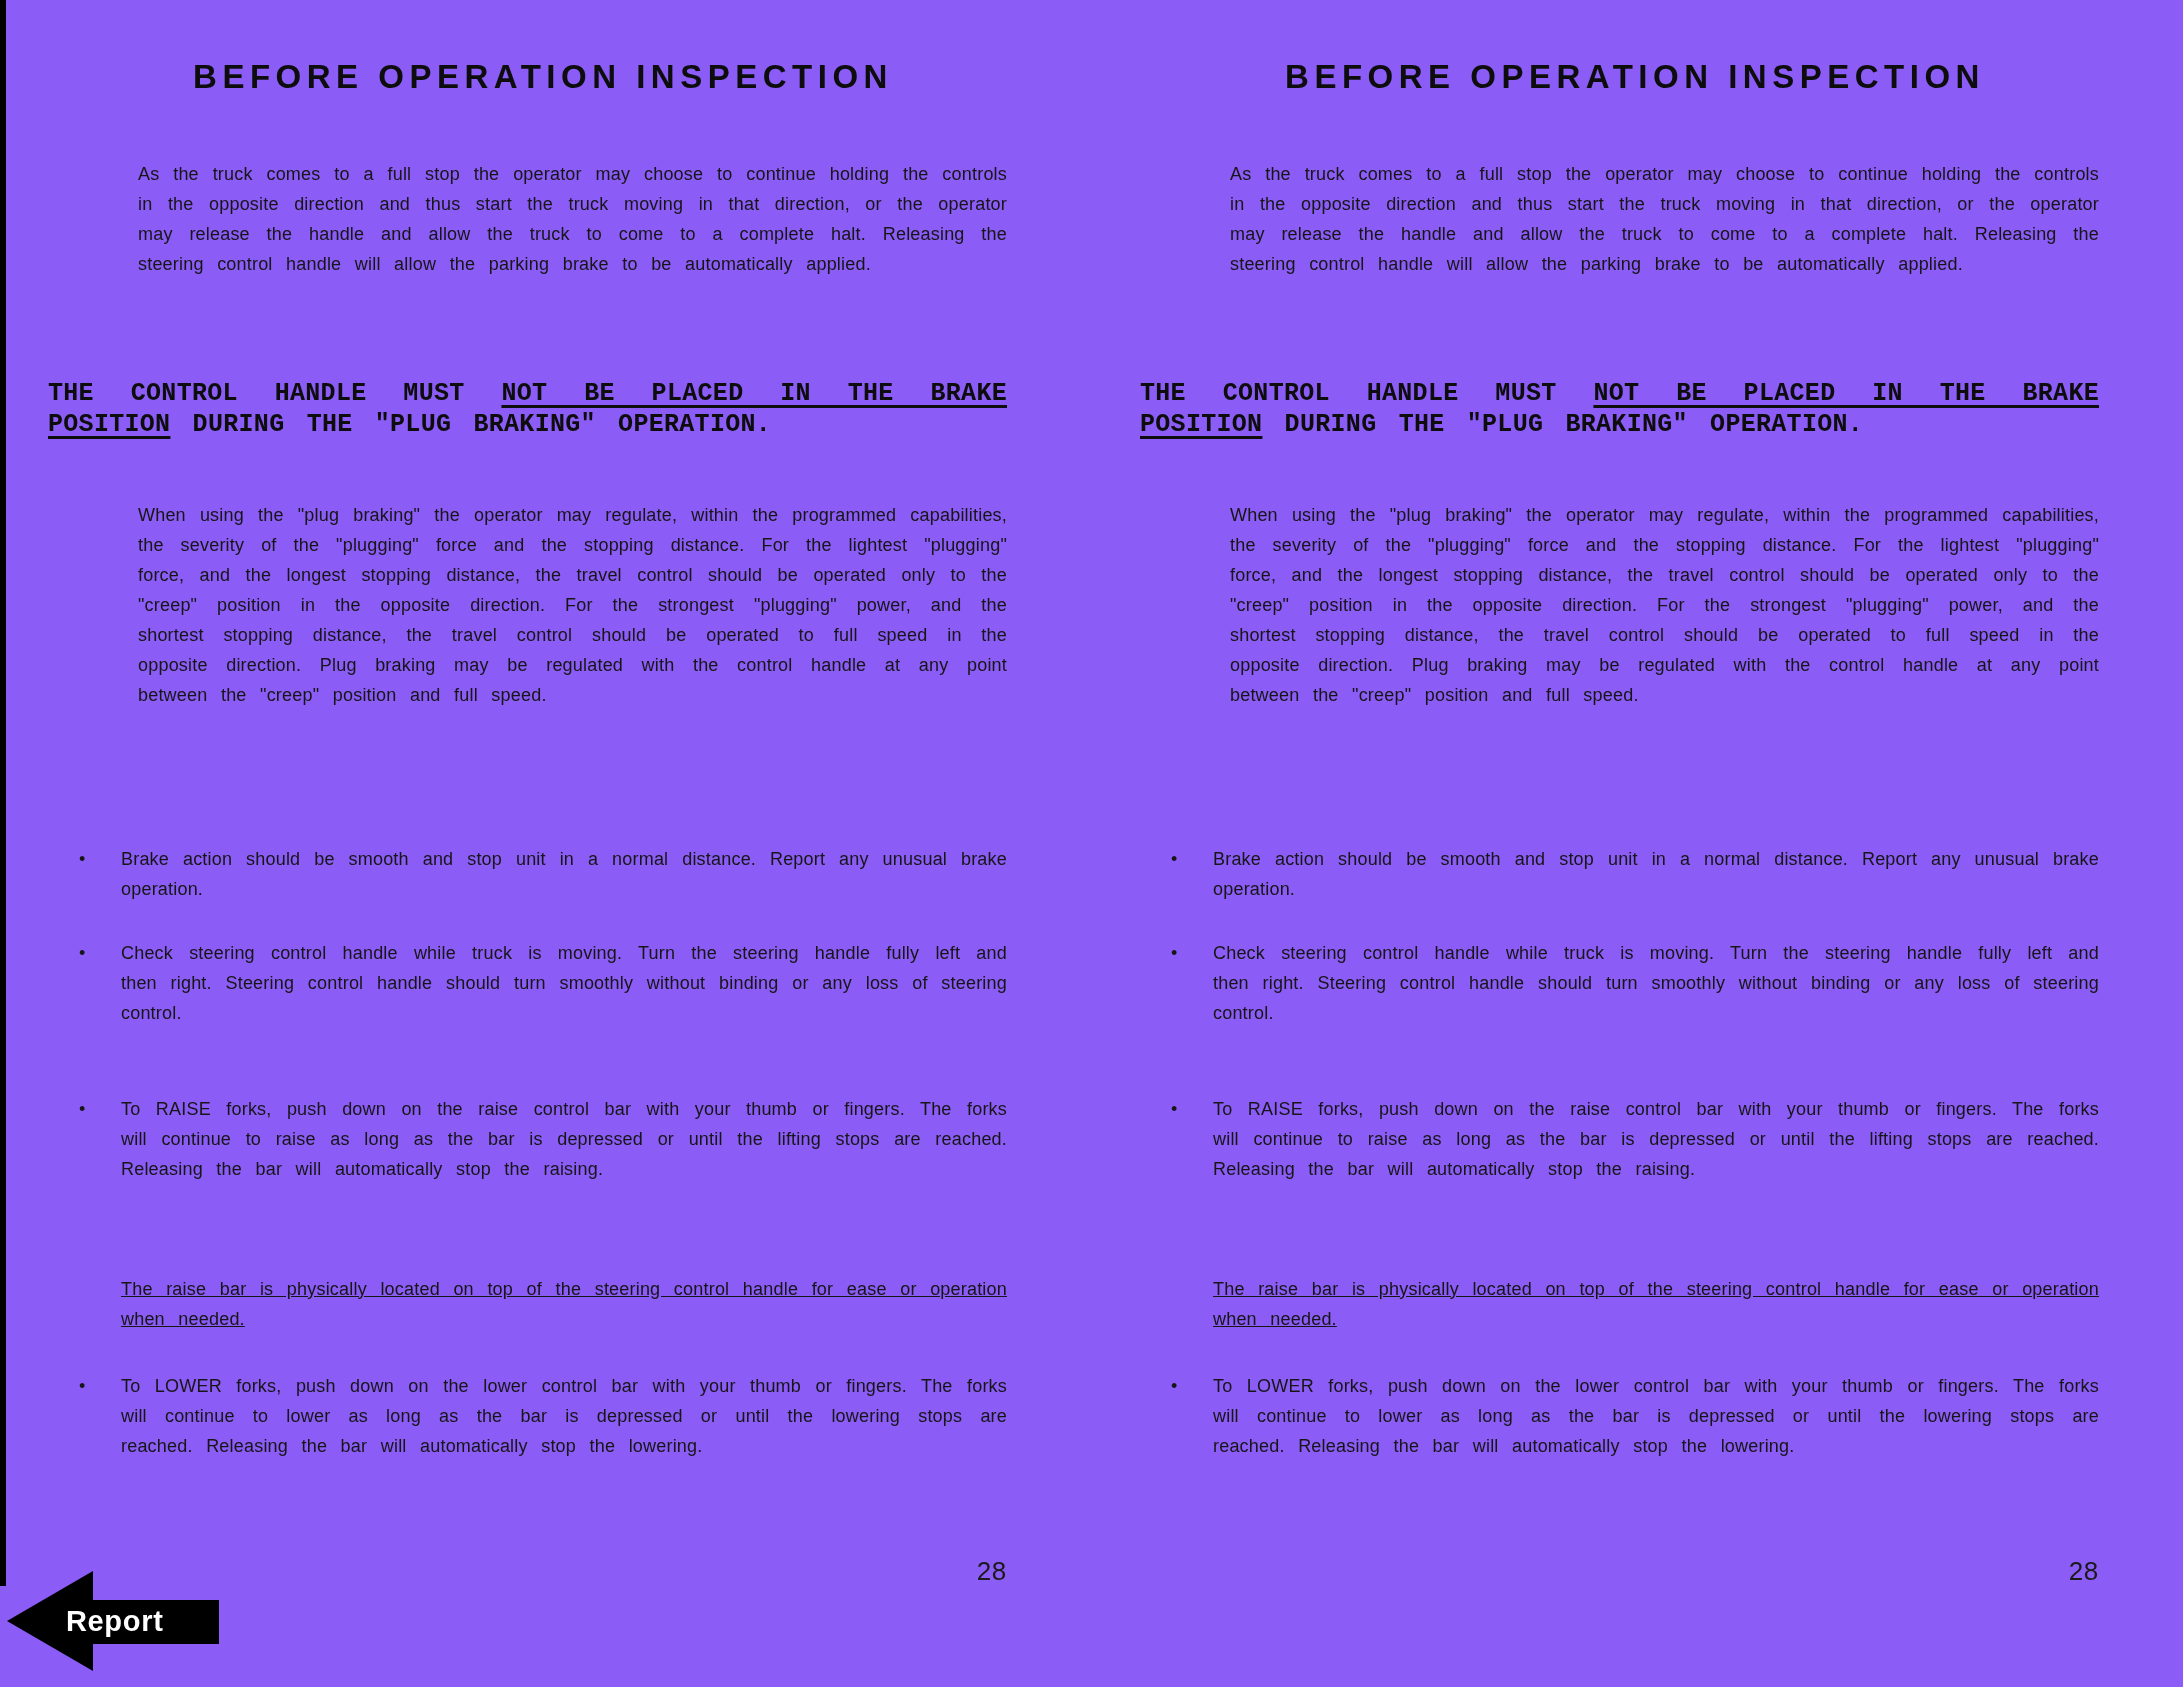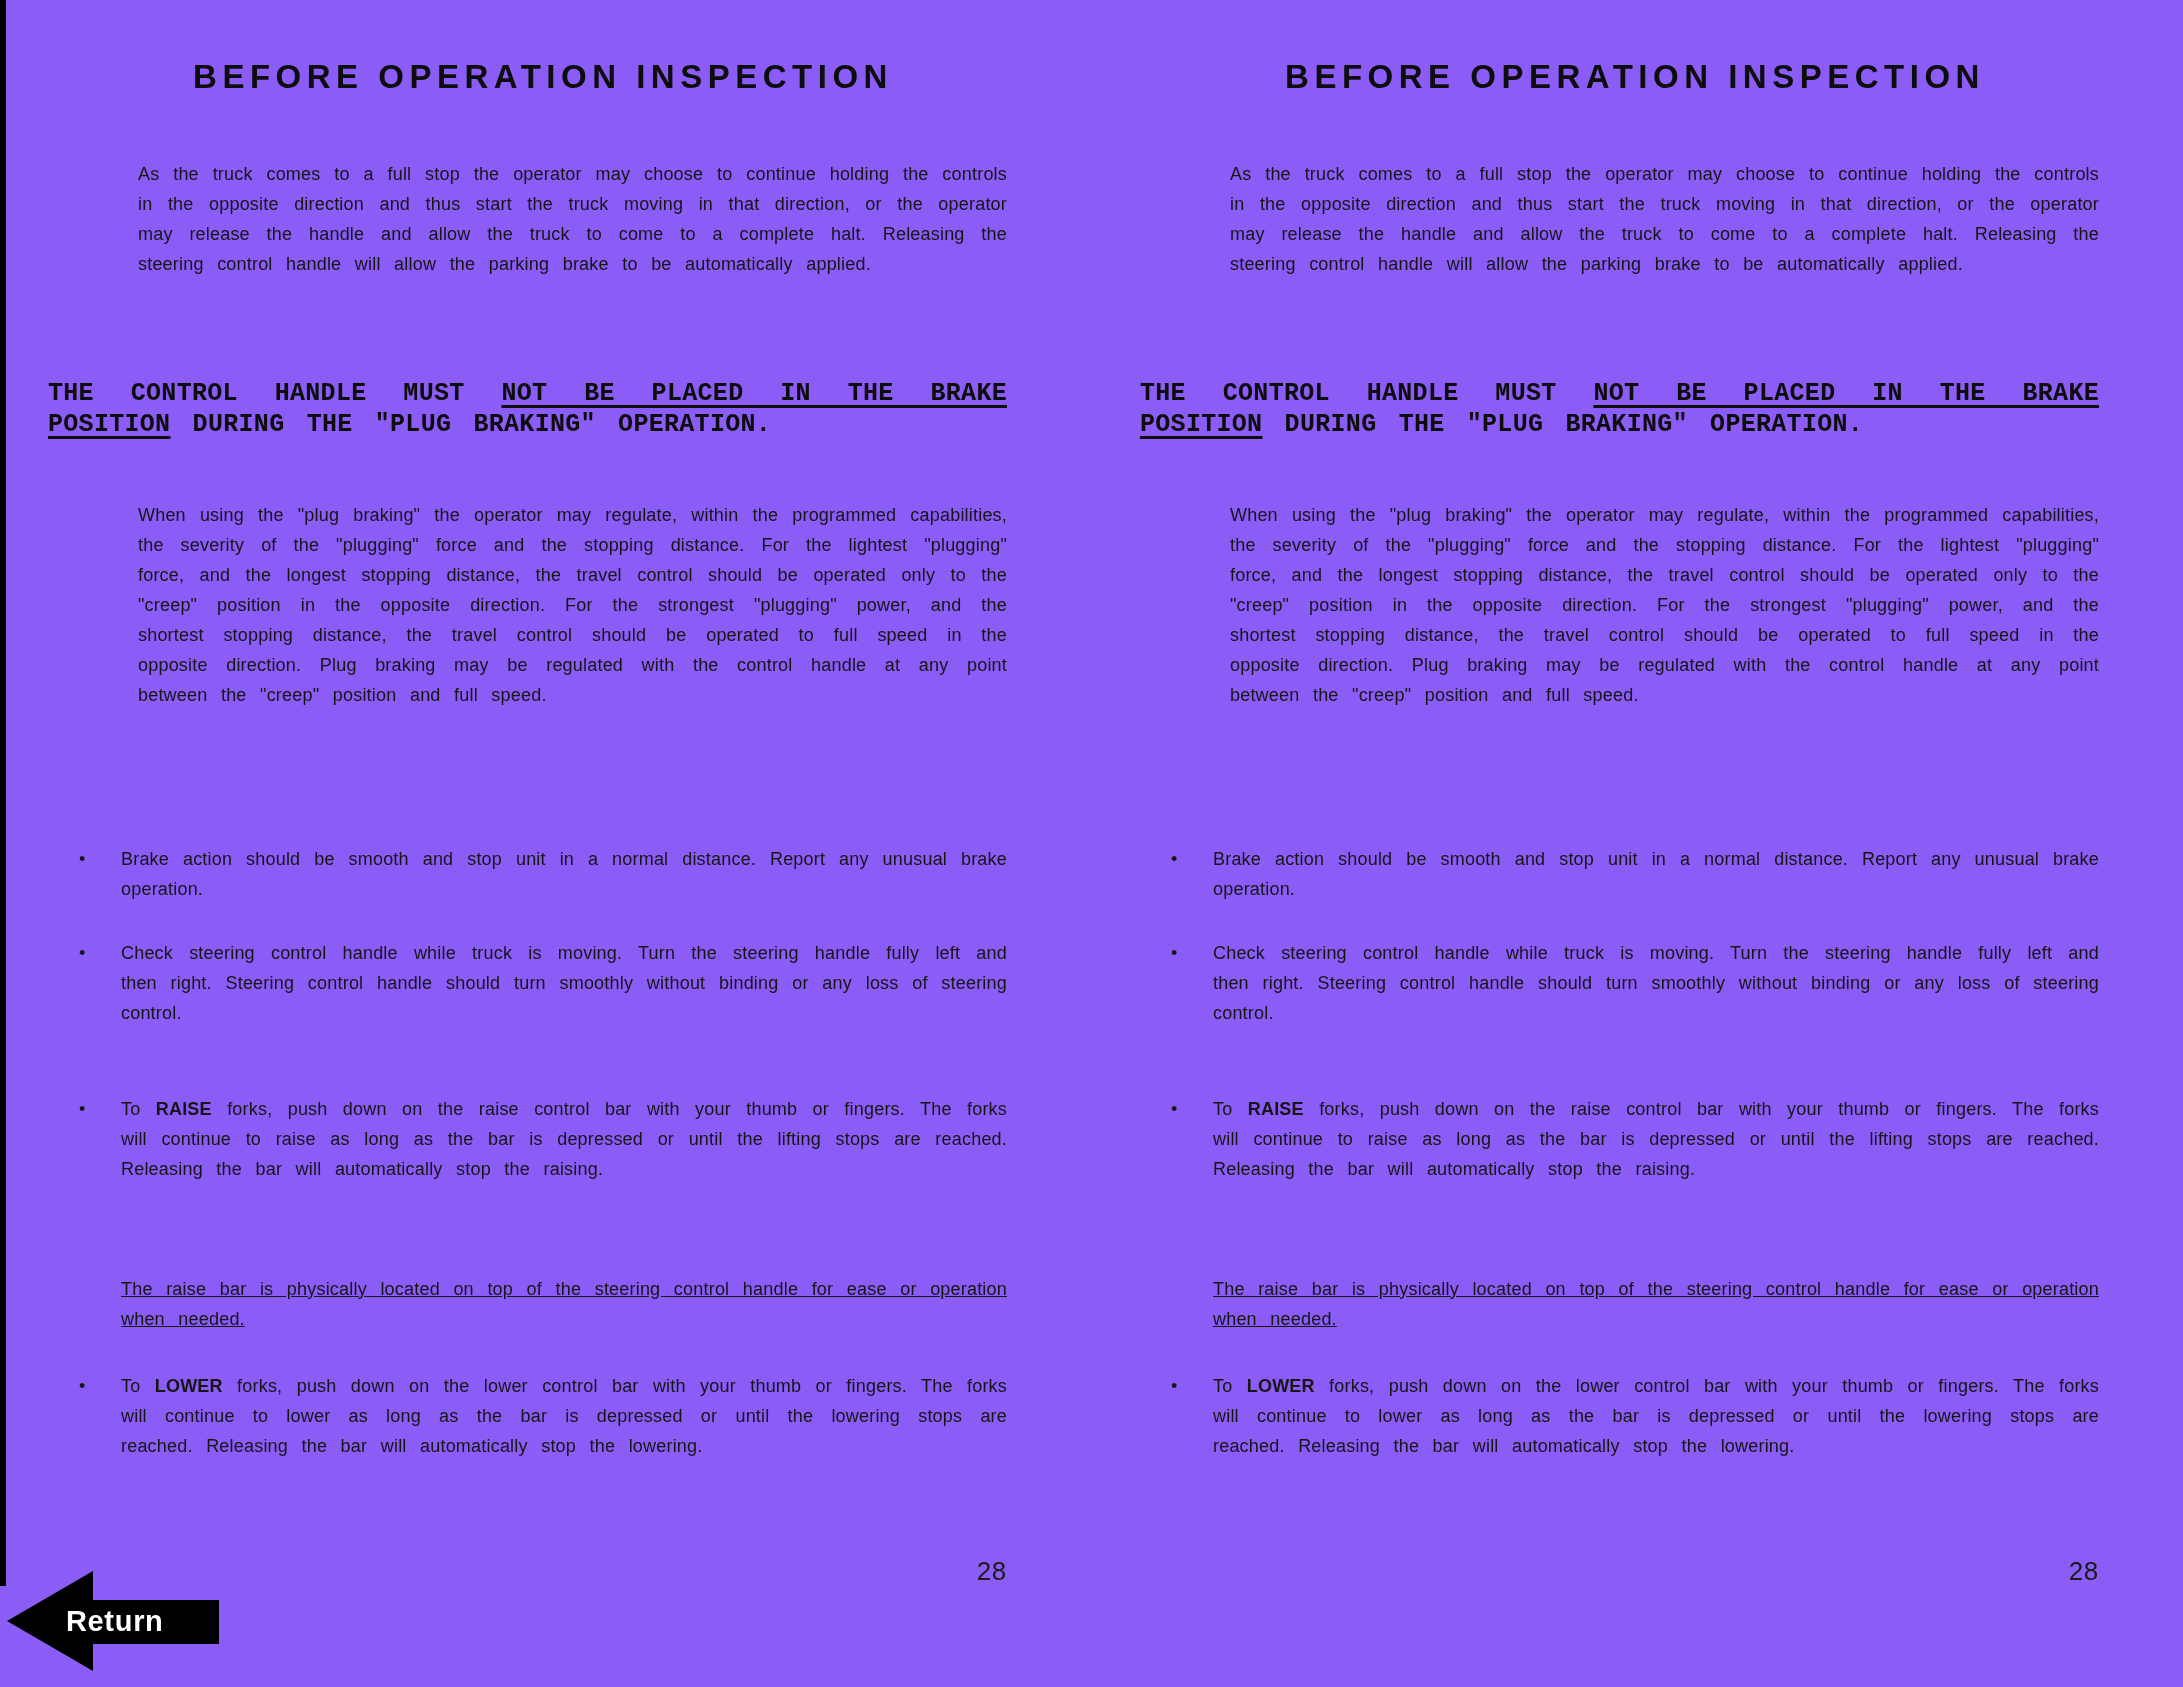--- a/index.html
+++ b/index.html
@@ -93,21 +93,21 @@
     line-height: 30px;
     color: #161616;
   }
   .bullet-row .btext {
     flex: 1 1 auto;
   }
   .b1 { margin-top: 41px; min-height: 61px;  }
   .b2 { margin-top: 33px; min-height: 121px; }
   .b3 { margin-top: 35px; min-height: 152px; }
   .b4 { margin-top: 36px; min-height: 152px; }
-  .bold-word { font-weight: bold; }
+  .bold-word { font-weight: normal; }
 
   .raise-note {
     margin: 27.6px 85px 0 121px;
     min-height: 61px;
     text-decoration: underline;
   }
 
   .page-number {
     margin: 33px 85px 0 79px;
     text-align: right;
@@ -226,17 +226,17 @@
       <span class="dot">•</span>
       <div class="btext body-text"><span>To </span><span class="bold-word">LOWER</span><span> forks, push down on the lower control bar with your thumb or fingers. The forks will continue to lower as long as the bar is depressed or until the lowering stops are reached. Releasing the bar will automatically stop the lowering.</span></div>
     </div>
 
     <div class="page-number">28</div>
   </div>
 
   <div class="return-button">
     <div class="arrow-head"></div>
     <div class="arrow-body"></div>
-    <div class="return-label">Return</div>
+    <div class="return-label">Report</div>
   </div>
 
 </div>
 
 
 </body></html>

